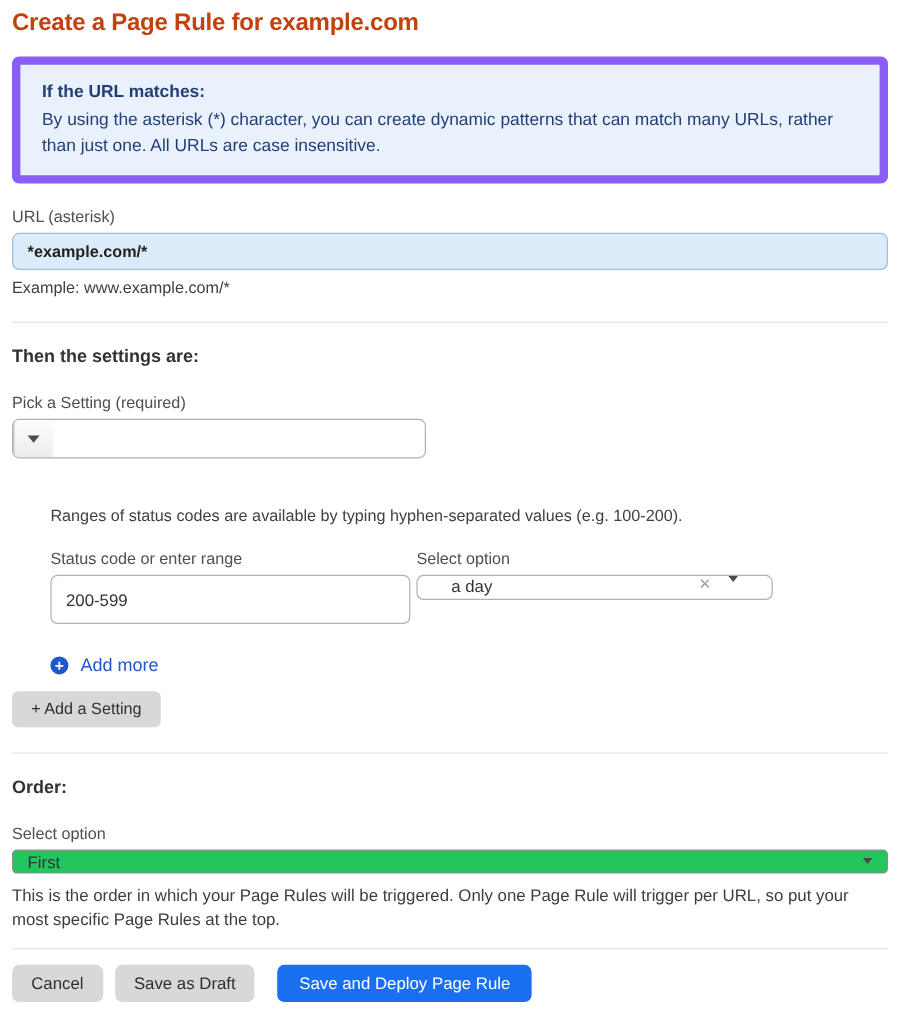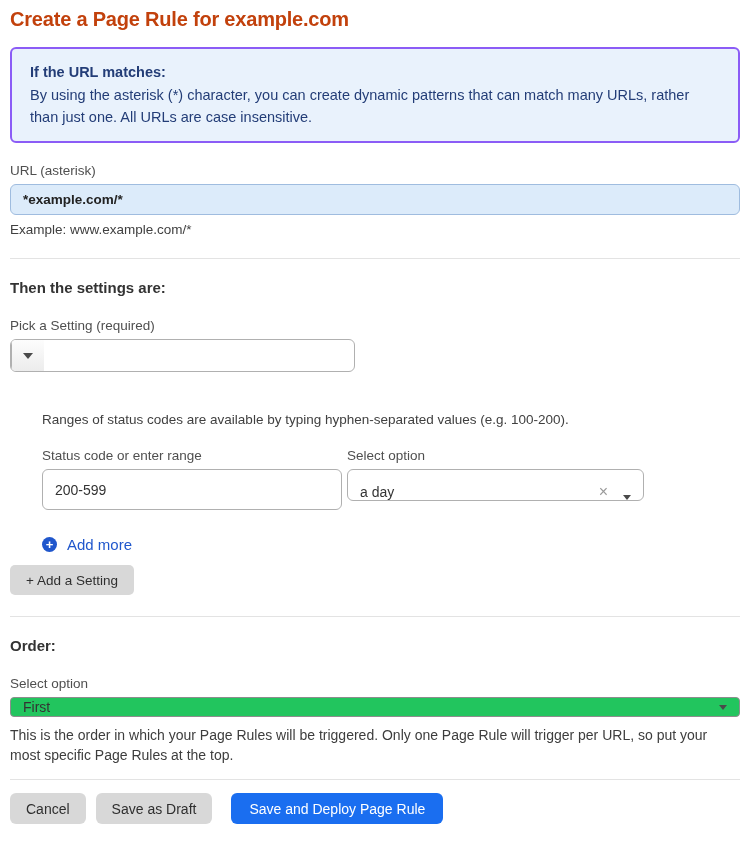--- a/index.html
+++ b/index.html
@@ -13,21 +13,21 @@
   .page-title {
     font-size: 20px;
     font-weight: bold;
     color: #c2410c;
     margin-bottom: 16px;
     letter-spacing: -0.2px;
   }
   
   .info-box {
     background: #e9f2fc;
-    border: 2px solid #8b5cf6;
+    border: 7px solid #8b5cf6;
     border-radius: 6px;
     padding: 12px 18px 13px 18px;
     font-size: 14.5px;
     line-height: 22px;
     color: #233d77;
     margin-bottom: 20px;
   }
   .info-box .info-heading { font-weight: bold; margin-bottom: 1px; }
   .info-box a.info-link {
     color: #2c5fc7;
@@ -130,26 +130,26 @@
     border-radius: 6px;
     background: #fff;
     padding: 0 12px;
     font-family: "Liberation Sans", sans-serif;
     font-size: 14px;
     color: #333;
     outline: none;
   }
   .combo-select {
     display: flex;
-    align-items: flex-end;
-    height: 32px;
+    align-items: flex-start;
+    height: 21px;
     border: 1px solid #b0b0b0;
     border-radius: 6px;
     background: #fff;
-    padding: 0 12px;
+    padding: 0 28px;
     font-size: 14px;
     color: #333;
     cursor: pointer;
   }
   .combo-select .combo-value { flex: 1; }
   .combo-select .clear-x {
     color: #9a9a9a;
     font-size: 16px;
     margin-right: 15px;
     cursor: pointer;

